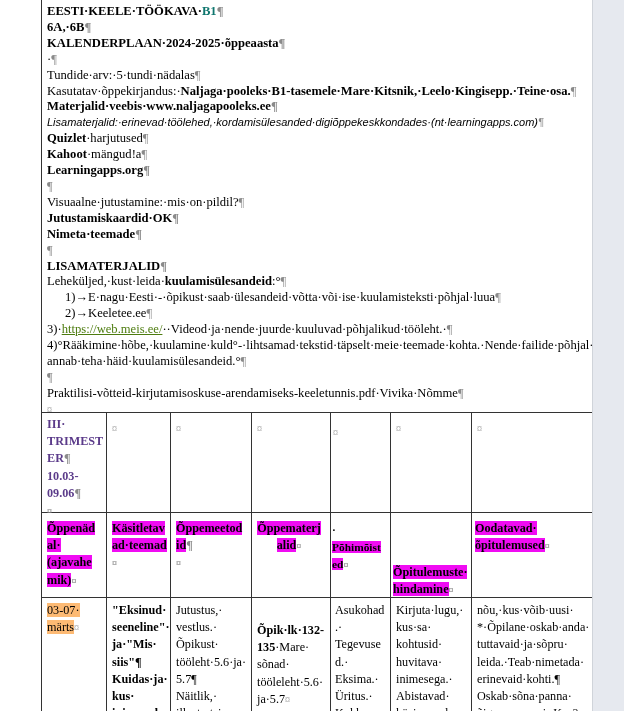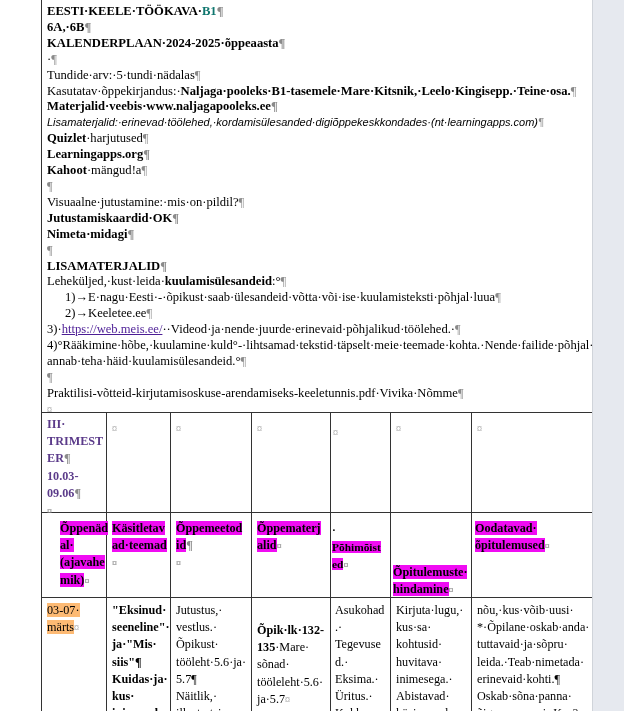--- a/index.html
+++ b/index.html
@@ -8,21 +8,21 @@
   .gutter-right { position:absolute; left:592px; top:0; width:32px; height:711px; background:#e6e9ef; border-left:1px solid #d0d4da; }
   .page { position:absolute; left:0; top:0; width:592px; height:711px; background:#fff; }
   .outer { position:absolute; left:41px; top:0; width:551px; height:711px; border-left:1px solid #333; }
   .intro { position:absolute; left:47px; top:4px; width:540px; font-size:12.6px; line-height:15.9px; }
   .intro .ln { white-space:nowrap; }
   .b { font-weight:bold; }
   .i { font-style:italic; font-family:"Liberation Sans", sans-serif; font-size:11px; }
   .red { color:#0f766e; }
   .pm { color:#8a8a8a; }
   .indent { padding-left:18px; }
-  .link { color:#4c1d95; text-decoration:underline; }
+  .link { color:#4d7c0f; text-decoration:underline; }
   .cell { position:absolute; font-size:12.2px; line-height:17.2px; }
   .vline { position:absolute; top:412px; height:299px; border-left:1px solid #333; }
   .hline { position:absolute; left:41px; width:551px; border-top:1px solid #333; }
   .tri { color:#5b3b8a; font-weight:bold; }
   .mag { background:#f00cf3; }
   .yel { background:#fdba74; }
   .cur { color:#8a8a8a; font-size:10px; }
 </style>
 </head>
 <body>
@@ -35,32 +35,32 @@
   <div class="intro">
     <div class="ln b"><span>EESTI·KEELE·TÖÖKAVA·</span><span class="red">B1</span><span class="pm">¶</span></div>
     <div class="ln b"><span>6A,·6B</span><span class="pm">¶</span></div>
     <div class="ln b"><span>KALENDERPLAAN·2024-2025·õppeaasta</span><span class="pm">¶</span></div>
     <div class="ln"><span>·</span><span class="pm">¶</span></div>
     <div class="ln"><span>Tundide·arv:·5·tundi·nädalas</span><span class="pm">¶</span></div>
     <div class="ln"><span>Kasutatav·õppekirjandus:·</span><span class="b">Naljaga·pooleks·B1-tasemele·Mare·Kitsnik,·Leelo·Kingisepp.·Teine·osa.</span><span class="pm">¶</span></div>
     <div class="ln b"><span>Materjalid·veebis·www.naljagapooleks.ee</span><span class="pm">¶</span></div>
     <div class="ln i"><span>Lisamaterjalid:·erinevad·töölehed,·kordamisülesanded·digiõppekeskkondades·(nt·learningapps.com)</span><span class="pm">¶</span></div>
     <div class="ln"><span class="b">Quizlet</span><span>·harjutused</span><span class="pm">¶</span></div>
+    <div class="ln"><span class="b">Kahoot</span><span>·mängud!a</span><span class="pm">¶</span></div>
     <div class="ln b"><span>Learningapps.org</span><span class="pm">¶</span></div>
-    <div class="ln"><span class="b">Kahoot</span><span>·mängud!a</span><span class="pm">¶</span></div>
     <div class="ln"><span class="pm">¶</span></div>
     <div class="ln"><span>Visuaalne·jutustamine:·mis·on·pildil?</span><span class="pm">¶</span></div>
     <div class="ln b"><span>Jutustamiskaardid·OK</span><span class="pm">¶</span></div>
-    <div class="ln b"><span>Nimeta·midagi</span><span class="pm">¶</span></div>
+    <div class="ln b"><span>Nimeta·teemade</span><span class="pm">¶</span></div>
     <div class="ln"><span class="pm">¶</span></div>
     <div class="ln b"><span>LISAMATERJALID</span><span class="pm">¶</span></div>
     <div class="ln"><span>Leheküljed,·kust·leida·</span><span class="b">kuulamisülesandeid</span><span>:°</span><span class="pm">¶</span></div>
     <div class="ln indent"><span>1)→E·nagu·Eesti·-·õpikust·saab·ülesandeid·võtta·või·ise·kuulamisteksti·põhjal·luua</span><span class="pm">¶</span></div>
     <div class="ln indent"><span>2)→Keeletee.ee</span><span class="pm">¶</span></div>
-    <div class="ln"><span>3)·</span><span class="link">https://web.meis.ee/</span><span>··Videod·ja·nende·juurde·erinevaid·põhjalikud·töölehed.·</span><span class="pm">¶</span></div>
+    <div class="ln"><span>3)·</span><span class="link">https://web.meis.ee/</span><span>··Videod·ja·nende·juurde·kuuluvad·põhjalikud·tööleht.·</span><span class="pm">¶</span></div>
     <div class="ln"><span>4)°Rääkimine·hõbe,·kuulamine·kuld°-·lihtsamad·tekstid·täpselt·meie·teemade·kohta.·Nende·failide·põhjal·</span></div>
     <div class="ln"><span>annab·teha·häid·kuulamisülesandeid.°</span><span class="pm">¶</span></div>
     <div class="ln"><span class="pm">¶</span></div>
     <div class="ln"><span>Praktilisi-võtteid-kirjutamisoskuse-arendamiseks-keeletunnis.pdf·Vivika·Nõmme</span><span class="pm">¶</span></div>
     <div class="ln cur">¤</div>
   </div>
 
   <div class="hline" style="top:412px"></div>
   <div class="hline" style="top:512px"></div>
   <div class="hline" style="top:597px"></div>
@@ -79,37 +79,37 @@
     <div><span>09.06</span><span class="pm">¶</span></div>
     <div class="cur">¤</div>
   </div>
   <div class="cell cur" style="left:112px; top:420px;">¤</div>
   <div class="cell cur" style="left:176px; top:420px;">¤</div>
   <div class="cell cur" style="left:257px; top:420px;">¤</div>
   <div class="cell cur" style="left:333px; top:424px;">¤</div>
   <div class="cell cur" style="left:396px; top:420px;">¤</div>
   <div class="cell cur" style="left:477px; top:420px;">¤</div>
 
-  <div class="cell b" style="left:60px; top:520px; width:58px;">
+  <div class="cell b" style="left:47px; top:520px; width:58px;">
     <div><span class="mag">Õppenäd</span></div>
     <div><span class="mag">al·</span></div>
     <div><span class="mag">(ajavahe</span></div>
     <div><span class="mag">mik)</span><span class="cur">¤</span></div>
   </div>
   <div class="cell b" style="left:112px; top:520px; width:58px;">
     <div><span class="mag">Käsitletav</span></div>
     <div><span class="mag">ad·teemad</span></div>
     <div class="cur">¤</div>
   </div>
   <div class="cell b" style="left:176px; top:520px; width:74px;">
     <div><span class="mag">Õppemeetod</span></div>
     <div><span class="mag">id</span><span class="pm">¶</span></div>
     <div class="cur">¤</div>
   </div>
-  <div class="cell b" style="left:257px; top:520px; width:64px;">
+  <div class="cell b" style="left:257px; top:520px; width:64px;text-align:center;">
     <div><span class="mag">Õppematerj</span></div>
     <div><span class="mag">alid</span><span class="cur">¤</span></div>
   </div>
   <div class="cell b" style="left:332px; top:522px; width:58px; font-size:11.4px;">
     <div>·</div>
     <div><span class="mag">Põhimõist</span></div>
     <div><span class="mag">ed</span><span class="cur">¤</span></div>
   </div>
   <div class="cell b" style="left:393px; top:520px; width:78px;margin-top:44px;">
     <div><span class="mag">Õpitulemuste·</span></div>

